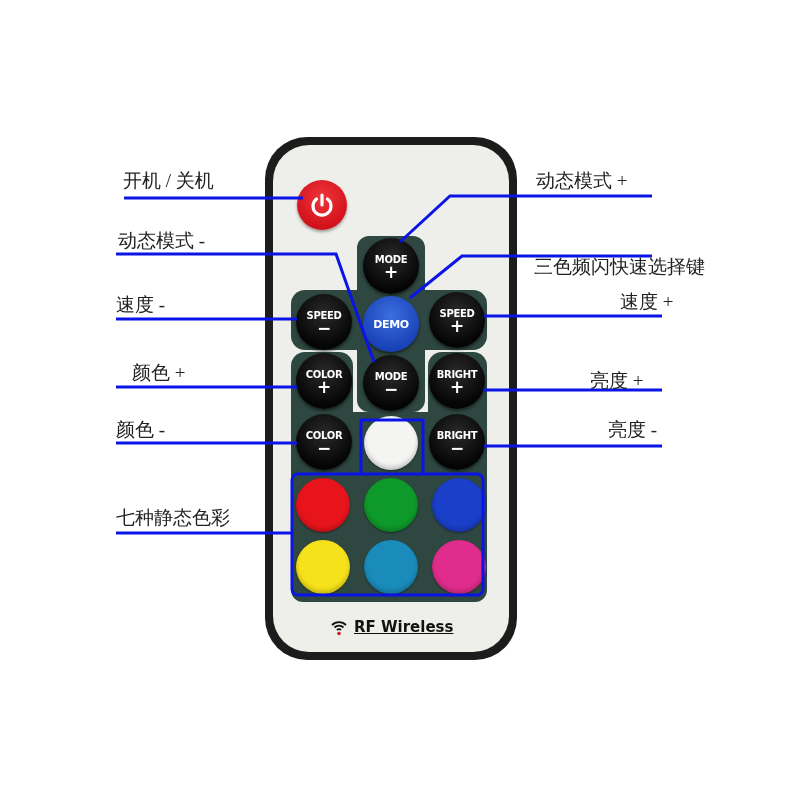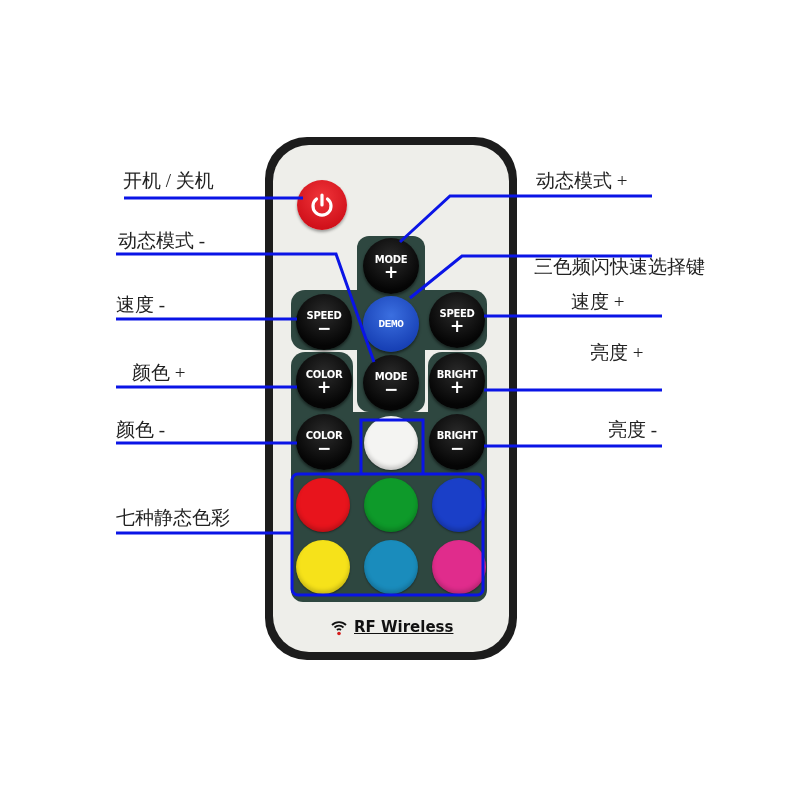--- a/index.html
+++ b/index.html
@@ -15,21 +15,21 @@
   .panel { position:absolute; background:#2e4740; }
   .btn {
     position:absolute; width:56px; height:56px; border-radius:50%;
     background:radial-gradient(circle at 50% 35%, #2a2a2a 0%, #050505 70%);
     color:#ffffff; font-family:"DejaVu Sans", sans-serif; font-weight:bold;
     display:flex; flex-direction:column; align-items:center; justify-content:center;
     box-shadow:0 2px 3px rgba(0,0,0,0.5); cursor:pointer;
   }
   .btn .lbl { font-size:10px; letter-spacing:-0.3px; line-height:11px; }
   .btn .sym { font-size:17px; line-height:14px; }
-  .btn.demo { background:radial-gradient(circle at 50% 35%, #3b6fe0 0%, #1740b5 75%);font-family:Liberation Mono, monospace; }
+  .btn.demo { background:radial-gradient(circle at 50% 35%, #3b6fe0 0%, #1740b5 75%); }
   .btn.demo .lbl { font-size:11px; }
   .color-btn {
     position:absolute; width:54px; height:54px; border-radius:50%; cursor:pointer;
     box-shadow:inset 0 -3px 4px rgba(0,0,0,0.2), 0 1px 2px rgba(0,0,0,0.4);
   }
   .power {
     position:absolute; left:297px; top:180px; width:50px; height:50px; border-radius:50%;
     background:radial-gradient(circle at 50% 35%, #f0353a 0%, #d0101a 75%);
     display:flex; align-items:center; justify-content:center; cursor:pointer;
     box-shadow:0 2px 3px rgba(0,0,0,0.35);
@@ -152,15 +152,15 @@
 
 <div class="label" style="left:123px;top:168px;">开机 / 关机</div>
 <div class="label" style="left:118px;top:228px;">动态模式 -</div>
 <div class="label" style="left:116px;top:292px;">速度 -</div>
 <div class="label" style="left:132px;top:360px;">颜色 +</div>
 <div class="label" style="left:116px;top:417px;">颜色 -</div>
 <div class="label" style="left:116px;top:505px;">七种静态色彩</div>
 
 <div class="label" style="left:536px;top:168px;">动态模式 +</div>
 <div class="label" style="left:534px;top:229px;margin-top:25px;">三色频闪快速选择键</div>
-<div class="label" style="left:571px;top:289px;">速度 +</div>
-<div class="label" style="left:590px;top:340px;">亮度 +</div>
+<div class="label" style="left:620px;top:289px;">速度 +</div>
+<div class="label" style="left:590px;top:368px;">亮度 +</div>
 <div class="label" style="left:608px;top:417px;">亮度 -</div>
 
 </body></html>

